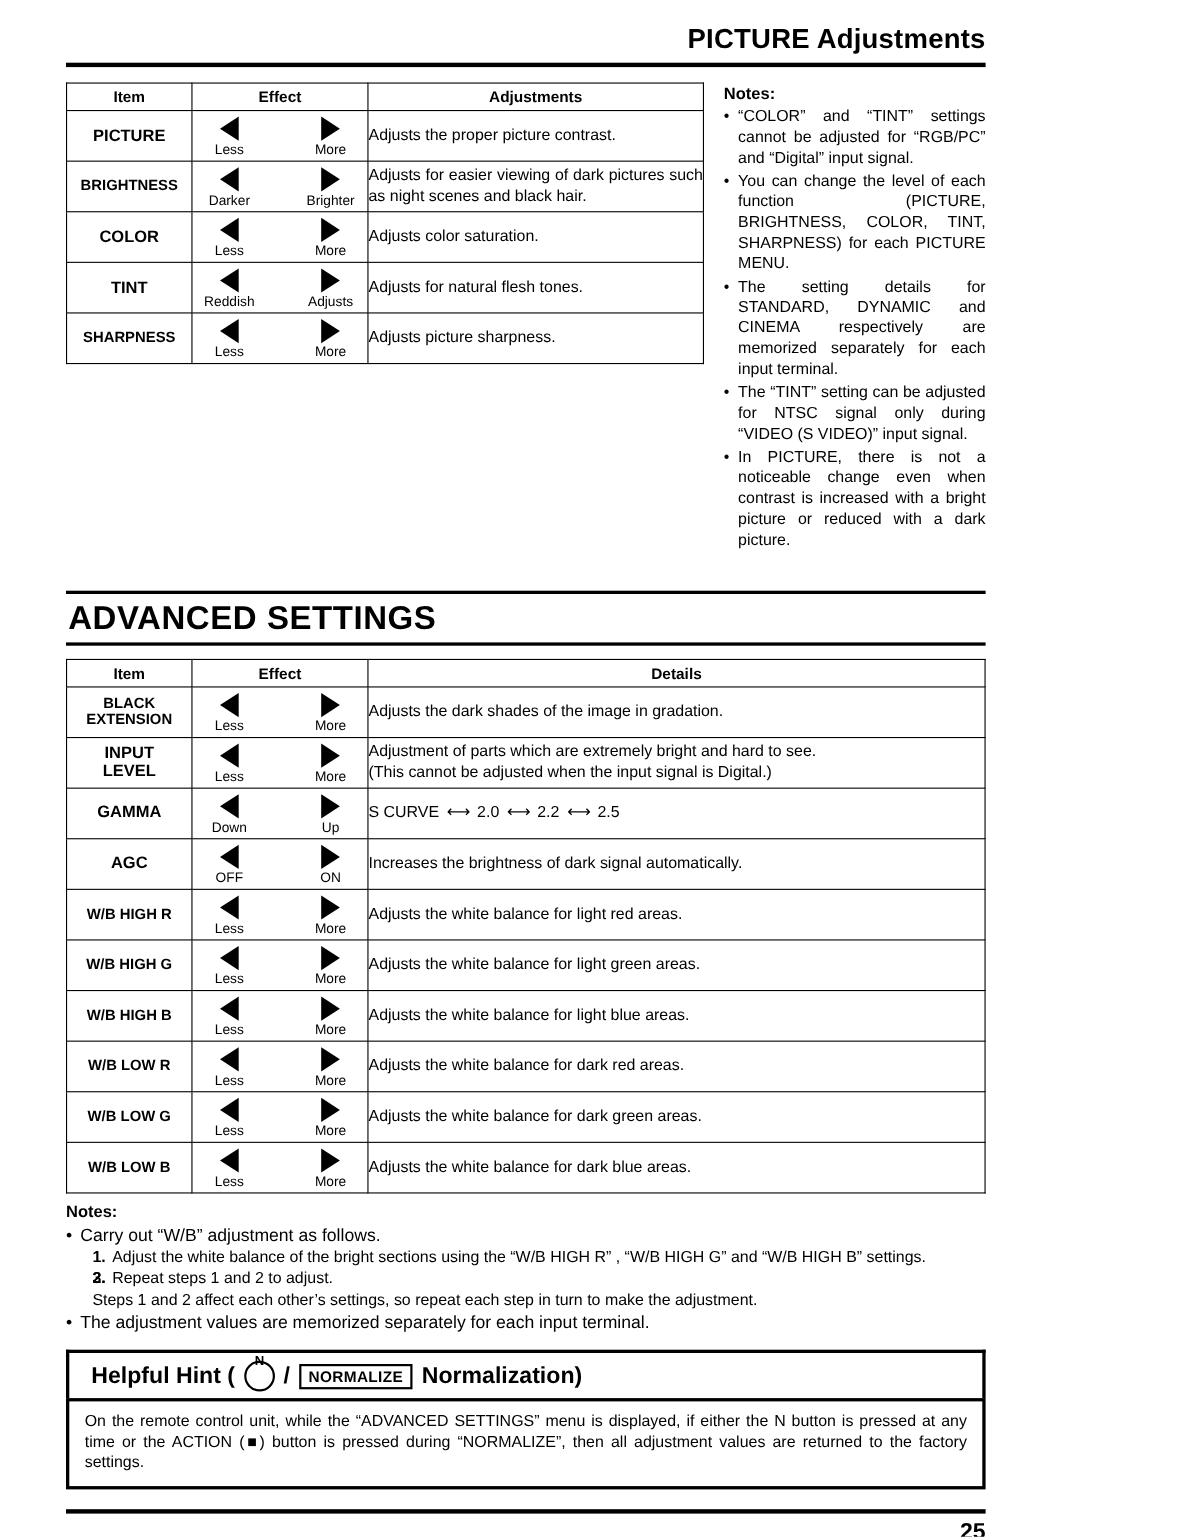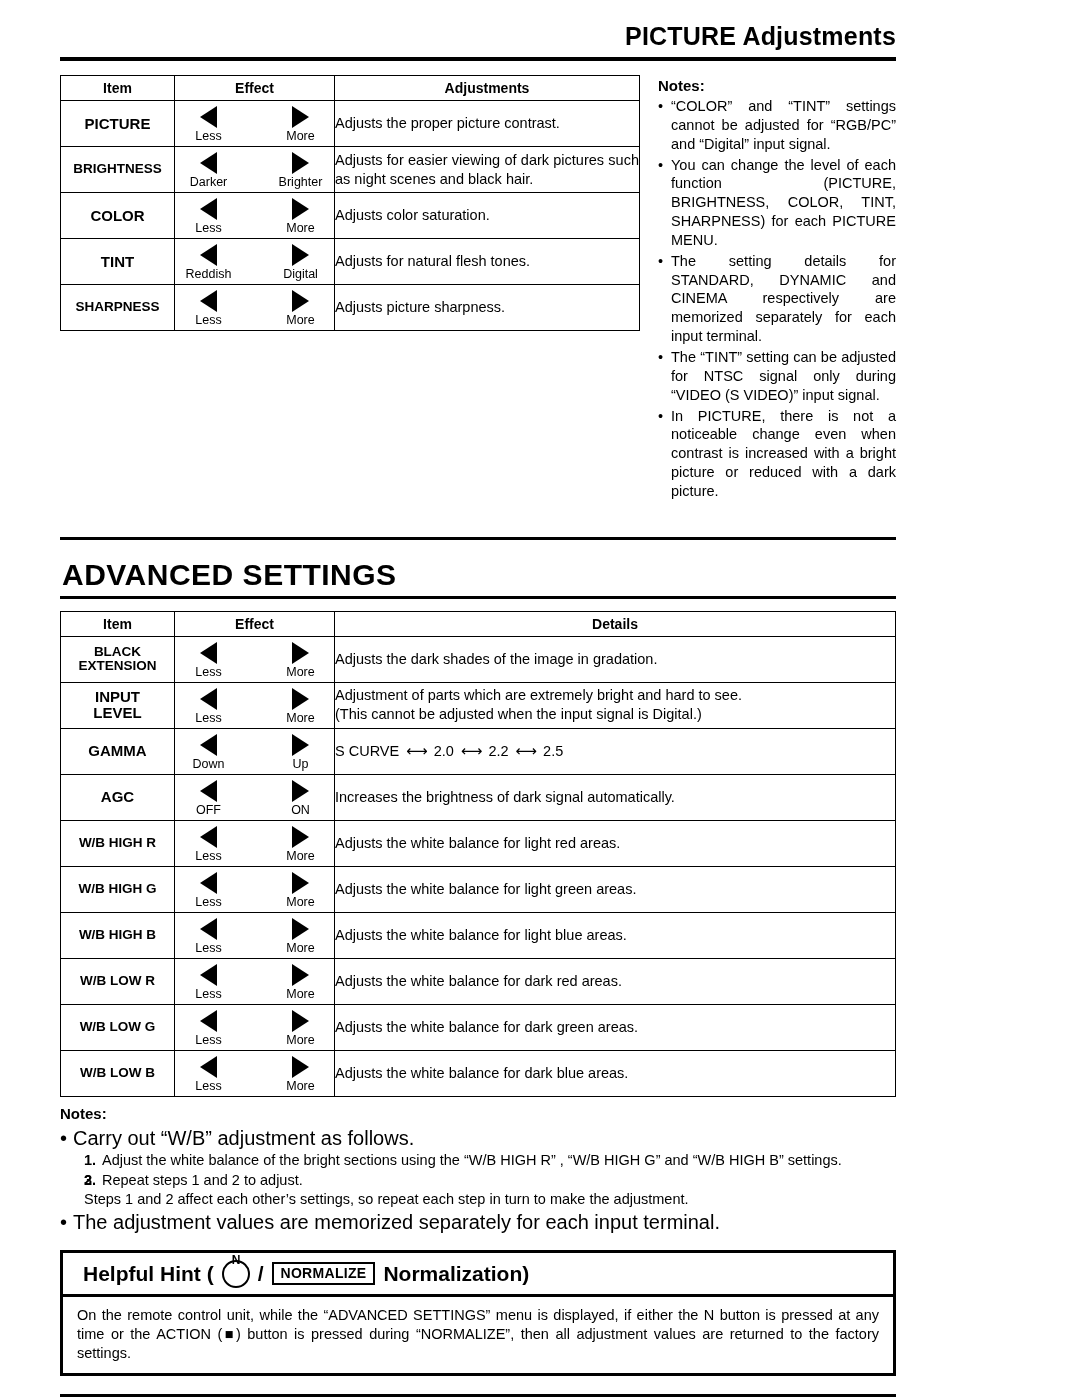--- a/index.html
+++ b/index.html
@@ -134,41 +134,41 @@
 
   
   .adv-head {
     margin-top: 34px;
   }
   .adv-rule-top { border-top: 3px solid #000; }
   .adv-title {
     font-size: 30px;
     font-weight: bold;
     letter-spacing: .5px;
-    padding: 18px 0 4px 2px;
+    padding: 6px 0 4px 2px;
   }
   .adv-rule-bottom { border-top: 3px solid #000; margin-bottom: 12px; }
 
   td.details {
     font-size: 14.5px;
     padding: 5px 8px 5px 10px;
     line-height: 1.3;
   }
   .gamma-line {
     display: flex;
     align-items: flex-end;
     gap: 7px;
     font-size: 14.5px;
   }
   .dbl-arrow { font-size: 15px; letter-spacing: -1px; }
 
   
   .bottom-notes { margin-top: 8px; }
   .bottom-notes .notes-title { font-size: 15px; }
-  .bn-li { font-size: 20px; line-height: 1.32; position: relative; padding-left: 13px; }
+  .bn-li { font-size: 16px; line-height: 1.32; position: relative; padding-left: 13px; }
   .bn-li:before { content: "•"; position: absolute; left: 0; }
   .num-li {
     font-size: 14.5px;
     line-height: 1.34;
     padding-left: 42px;
     position: relative;
   }
   .num-li .n { position: absolute; left: 24px; font-weight: bold; }
   .steps-line { font-size: 14.5px; padding-left: 24px; line-height: 1.34; }
 
@@ -304,21 +304,21 @@
           <tr>
             <td class="item">TINT</td>
             <td>
               <div class="arrows">
                 <div class="arrowbox">
                   <div class="tri left"></div>
                   <div class="alabel">Reddish</div>
                 </div>
                 <div class="arrowbox">
                   <div class="tri right"></div>
-                  <div class="alabel">Digital</div>
+                  <div class="alabel">Adjusts</div>
                 </div>
               </div>
             </td>
             <td class="desc">Adjusts for natural flesh tones.</td>
           </tr>
 
           <tr>
             <td class="item small">SHARPNESS</td>
             <td>
               <div class="arrows">

